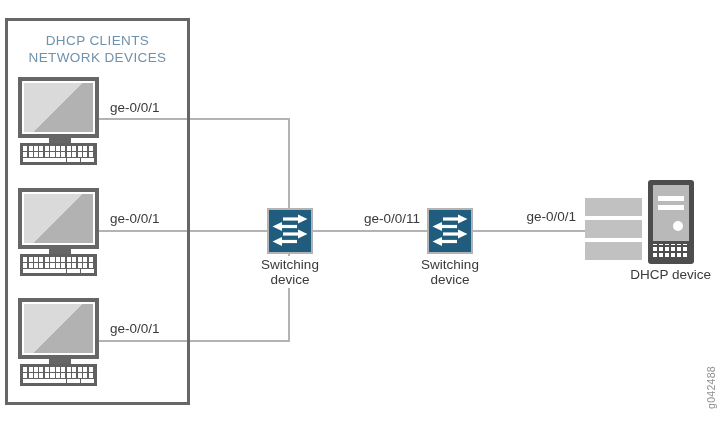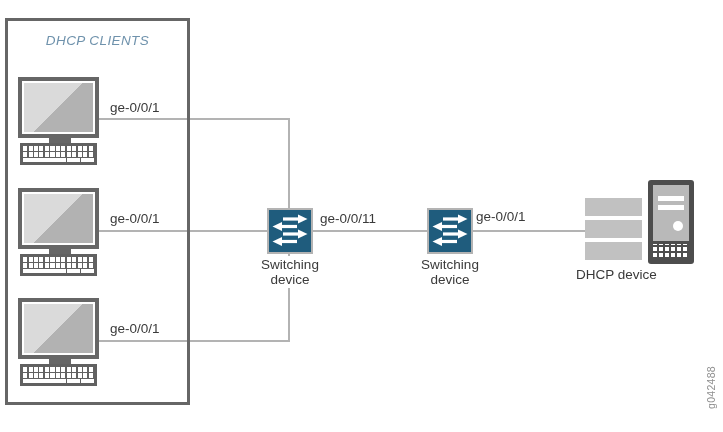--- a/index.html
+++ b/index.html
@@ -7,21 +7,21 @@
     position:relative;width:723px;height:432px;background:#ffffff;overflow:hidden;
     font-family:"Liberation Sans","DejaVu Sans",sans-serif;color:#3a3a3a;
   }
   
   .clients-box{
     position:absolute;left:5px;top:18px;width:185px;height:387px;
     border:3px solid #666;box-sizing:border-box;background:transparent;z-index:2;
   }
   .box-title{
     position:absolute;left:5px;top:32px;width:185px;text-align:center;z-index:3;
-    color:#6f92ac;font-size:13.5px;line-height:17px;letter-spacing:.4px;font-style:italic;
+    color:#6f92ac;font-size:13.5px;line-height:17px;letter-spacing:.4px;
   }
   
   .line{position:absolute;background:#b3b3b3;z-index:1;}
   .line.h{height:2px;}
   .line.v{width:2px;}
   
   .computer{position:absolute;width:84px;z-index:3;}
   .monitor{width:81px;height:61px;background:#666;padding:4px;box-sizing:border-box;}
   .monitor-inner{width:100%;height:100%;background:#fff;padding:2px;box-sizing:border-box;}
   .screen{width:100%;height:100%;background:linear-gradient(135deg,#dadada 49.5%,#b2b2b2 50%);}
@@ -32,21 +32,21 @@
   .kb-space .sp{flex:0 0 60%;background:#fff;}
   .kb-space .k{flex:1;background:#fff;}
   
   .switch{
     position:absolute;width:46px;height:46px;box-sizing:border-box;
     background:#1f5c7d;border:2px solid #b3b3b3;z-index:3;
   }
   .switch svg{display:block;width:100%;height:100%;}
   
   .lbl{position:absolute;font-size:13.5px;line-height:15px;white-space:nowrap;z-index:4;color:#3a3a3a;}
-  .lbl.center{text-align:left;white-space:normal;}
+  .lbl.center{text-align:right;white-space:normal;}
   .switch-label{width:100px;text-align:center;background:#fff;padding:1px 0;}
   
   .stack{position:absolute;left:585px;top:198px;width:57px;z-index:3;}
   .tray{width:57px;height:18px;background:#c1c1c1;margin-bottom:4px;}
   .tower{
     position:absolute;left:648px;top:180px;width:46px;height:84px;box-sizing:border-box;
     background:#4d4d4d;border-radius:3px;padding:5px 5px 4px;z-index:3;
   }
   .tower-panel{position:relative;height:56px;background:#b9b9b9;}
   .tower-bar{position:absolute;left:5px;right:5px;height:5px;background:#fff;}
@@ -73,20 +73,21 @@
   <div class="line v" style="left:288px;top:118px;height:92px"></div>
   <div class="line h" style="left:99px;top:230px;width:170px"></div>
   <div class="line h" style="left:99px;top:340px;width:190px"></div>
   <div class="line v" style="left:288px;top:252px;height:90px"></div>
   <div class="line h" style="left:313px;top:230px;width:114px"></div>
   <div class="line h" style="left:471px;top:230px;width:114px"></div>
 
   <div class="clients-box"></div>
   <div class="box-title">
     <div>DHCP CLIENTS</div>
+    <div>NETWORK DEVICES</div>
   </div>
 
   <div class="computer" style="left:18px;top:77px">
     <div class="monitor">
         <div class="monitor-inner">
           <div class="screen"></div>
         </div>
       </div>
     <div class="stand"></div>
     <div class="keyboard">

